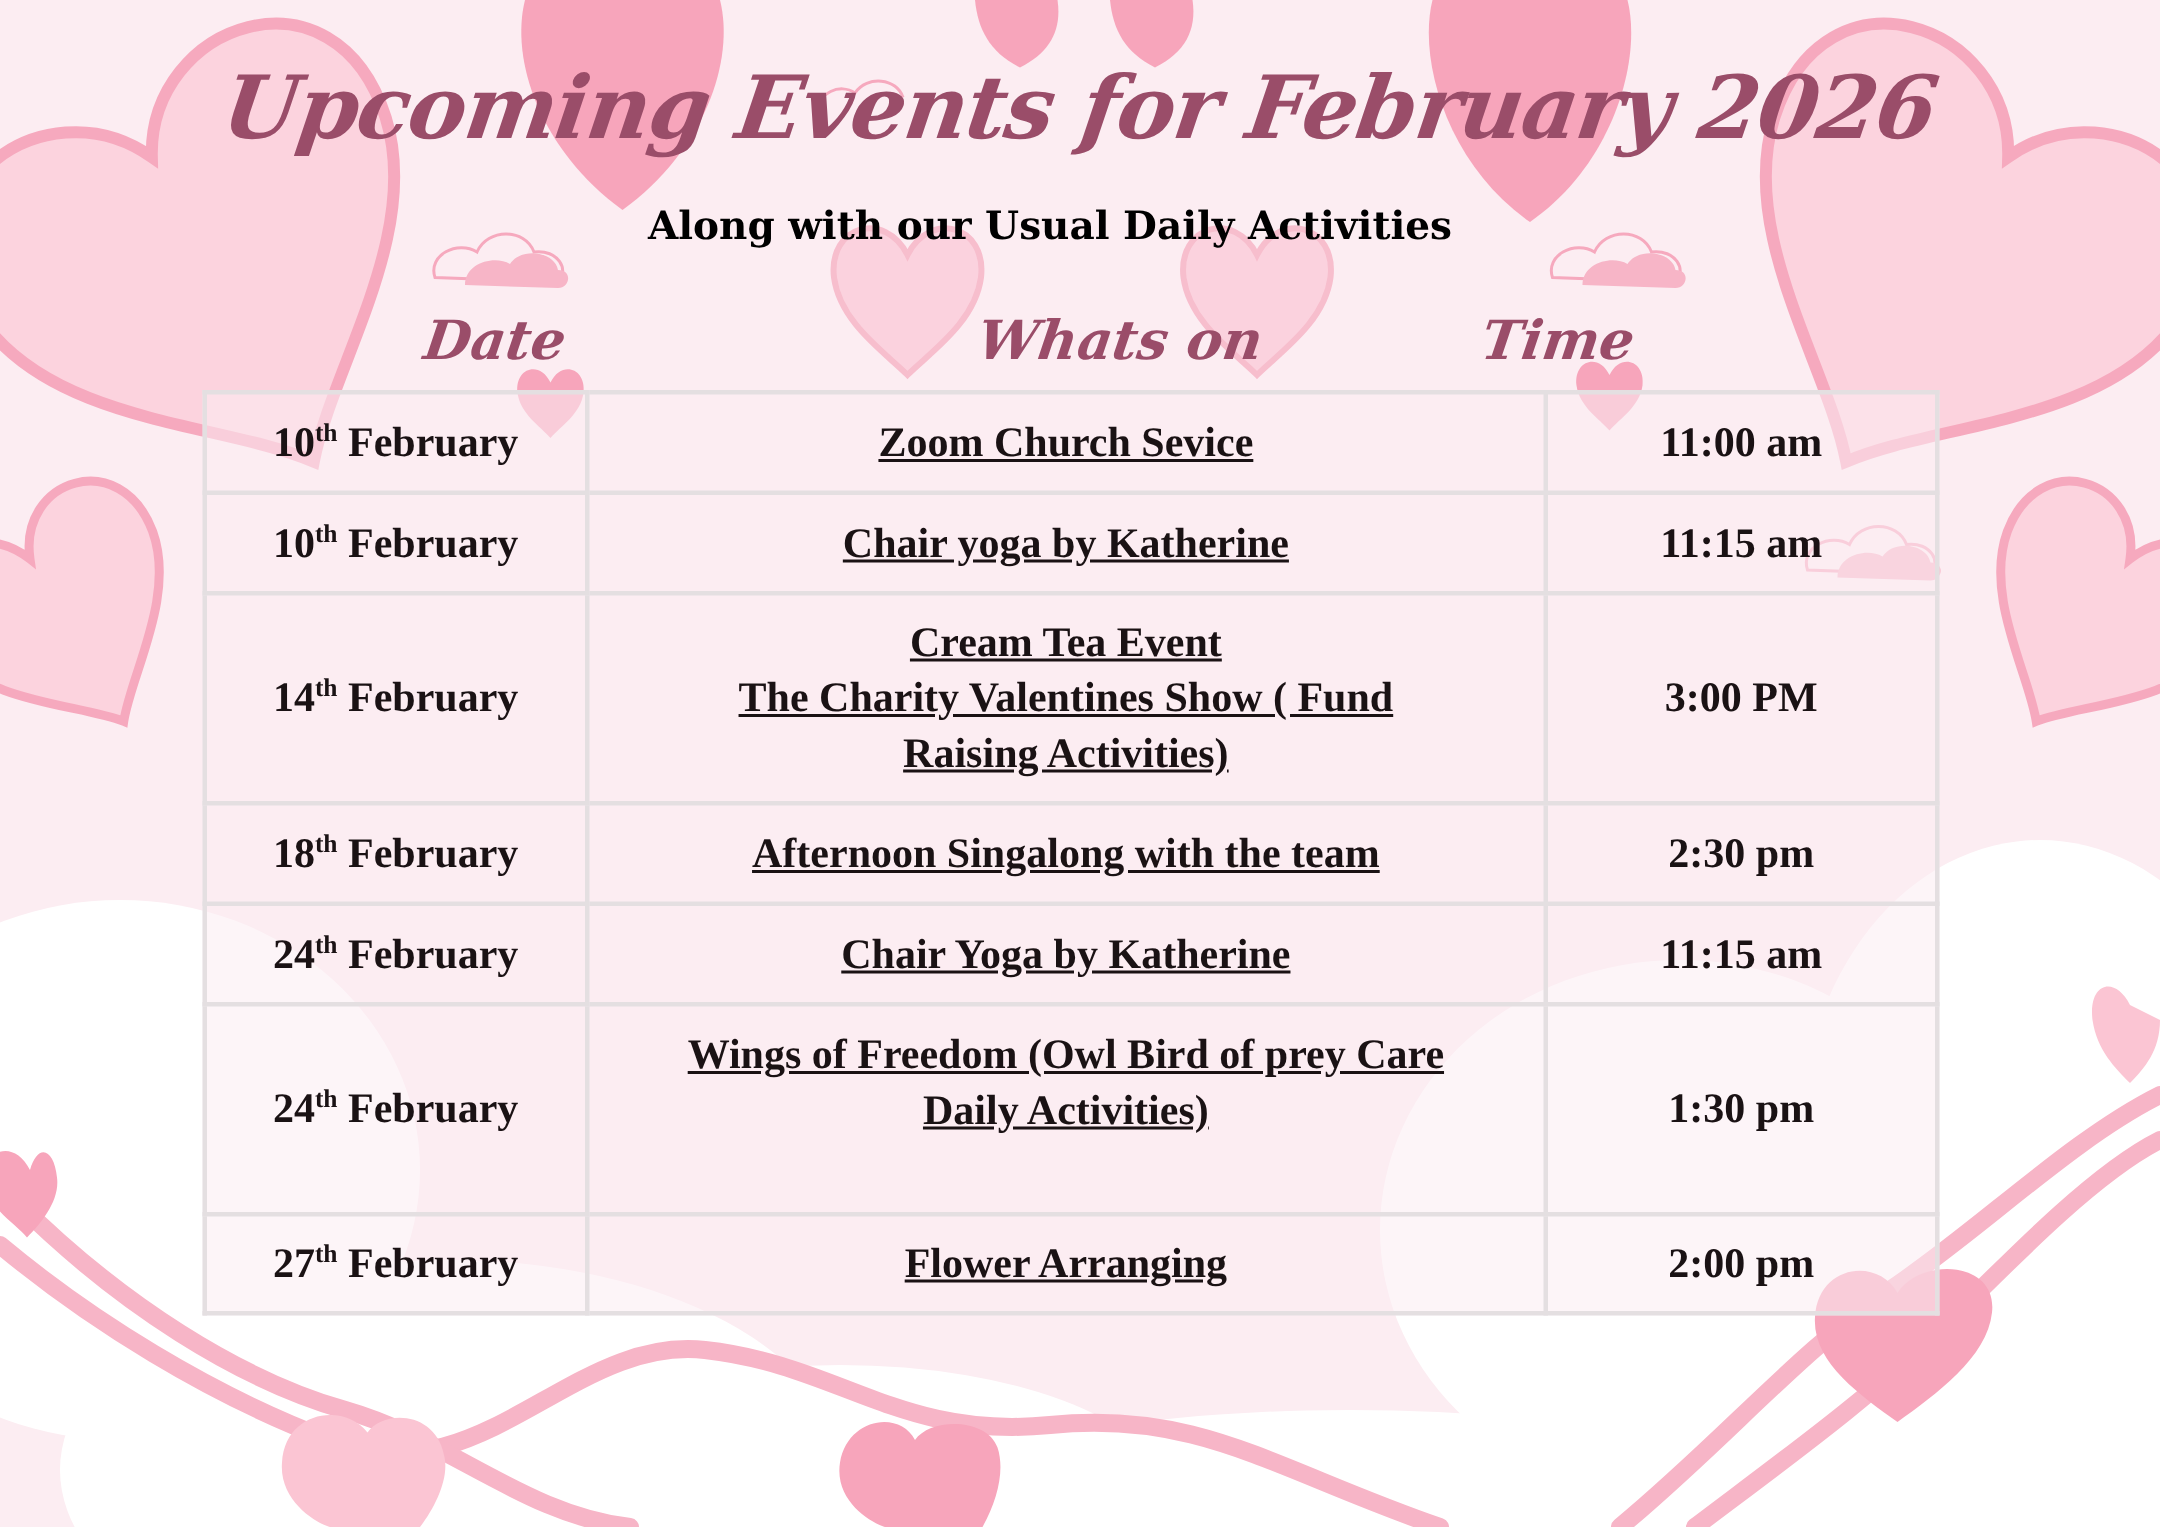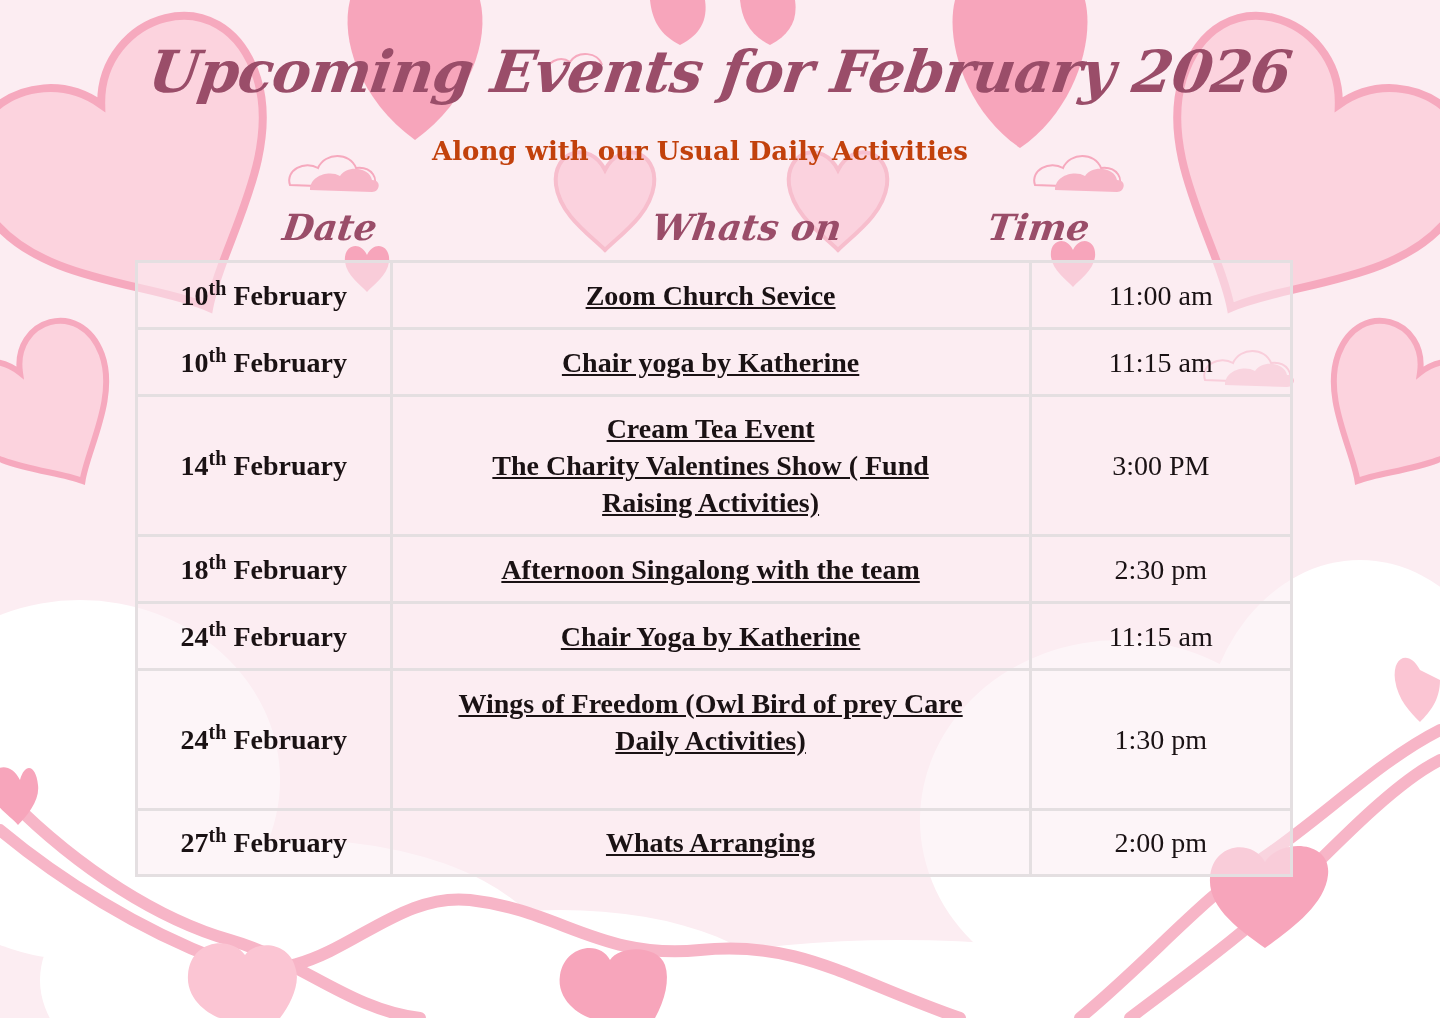--- a/index.html
+++ b/index.html
@@ -24,21 +24,21 @@
       color: #9a4d69;
       transform: skewX(-8deg);
     }
     .subtitle {
       position: absolute;
       left: 0; right: 0; top: 136px;
       text-align: center;
       font-family: "DejaVu Serif", serif;
       font-weight: bold;
       font-size: 26px;
-      color: #c2410c;
+      color: #000000;
       padding-right: 40px;
     }
     .col-header {
       position: absolute;
       top: 206px;
       font-family: "DejaVu Serif", serif;
       font-style: italic;
       font-weight: bold;
       font-size: 36px;
       color: #9a4d69;
@@ -59,22 +59,22 @@
       border: 3px solid #e4dfe1;
       text-align: center;
       vertical-align: middle;
       color: #1a1214;
       font-size: 28px;
       line-height: 37px;
       font-family: "Liberation Serif", serif;
     }
     td.date { width: 255px; font-weight: bold; }
     td.what { width: 641px; font-weight: bold; }
-    td.time { width: 262px; font-weight: normal; }
-    sup { font-size: 20px; vertical-align: 10px; line-height: 0; }
+    td.time { width: 262px; font-weight: bold; }
+    sup { font-size: 17px; vertical-align: 10px; line-height: 0; }
     .r1 td { height: 67px; }
     .r2 td { height: 67px; }
     .r3 td { height: 66px; }
     .r4 td { height: 140px; }
     .r5 td { height: 67px; }
     .r6 td { height: 67px; }
     .r7 td { height: 140px; }
     .r8 td { height: 66px; }
     .r7 .what-inner { padding-bottom: 36px; display:block; }
     .line { display: block; text-decoration: underline; }
@@ -212,18 +212,18 @@
         <span class="what-inner">
           <span class="line">Wings of Freedom (Owl Bird of prey Care</span>
           <span class="line">Daily Activities)</span>
         </span>
       </td>
       <td class="time">1:30 pm</td>
     </tr>
     <tr class="r8">
       <td class="date"><span>27</span><sup>th</sup> <span>February</span></td>
       <td class="what">
-          <span class="line">Whats Arranging</span>
+          <span class="line">Flower Arranging</span>
         </td>
       <td class="time">2:00 pm</td>
     </tr>
   </tbody>
 </table>
 
 </body></html>

